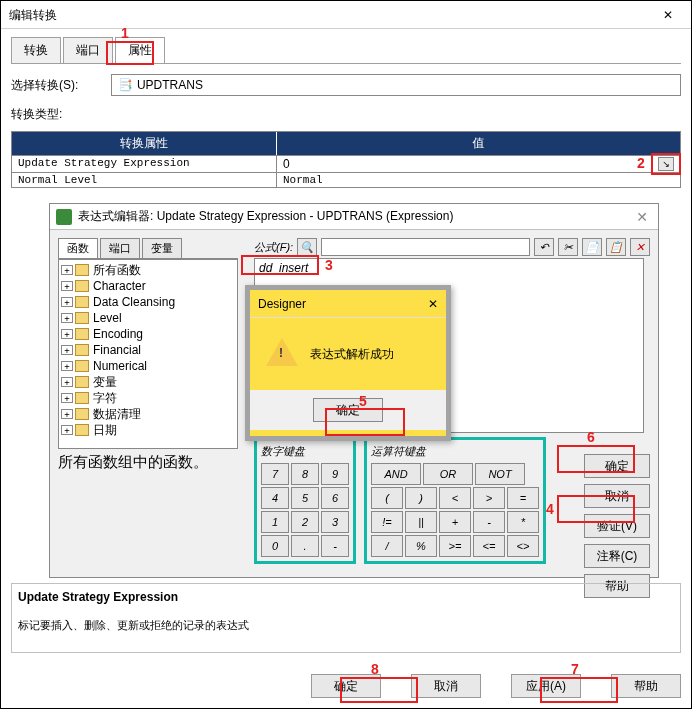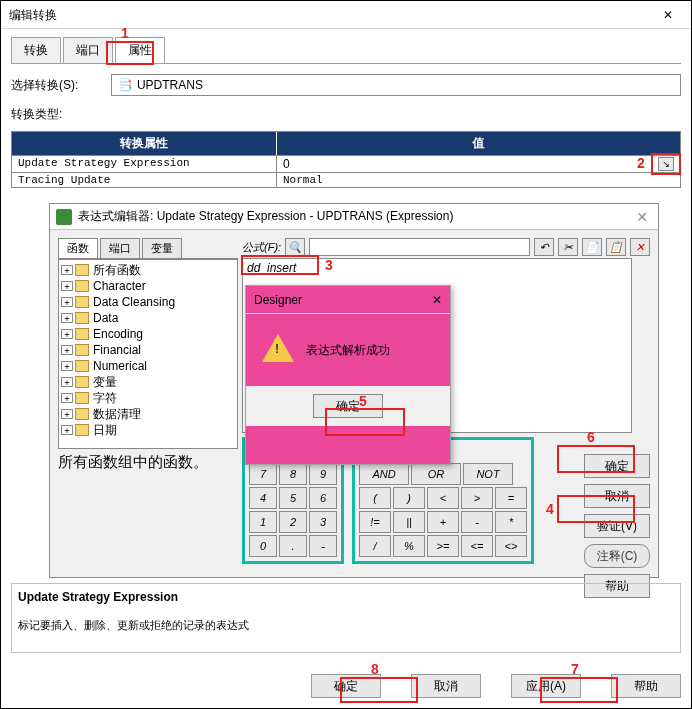--- a/index.html
+++ b/index.html
@@ -10,34 +10,34 @@
 
 .tabs { display: flex; border-bottom: 1px solid #a0a0a0; margin: 8px 10px 0 10px; }
 .tab { padding: 4px 12px; border: 1px solid #a0a0a0; border-bottom: none; margin-right: 2px; background: #f0f0f0; cursor: pointer; }
 .tab.active { background: #fff; }
 
 .form-row { display: flex; align-items: center; margin: 10px 10px 0 10px; }
 .form-row label { width: 100px; }
 .form-row .field { flex: 1; border: 1px solid #888; height: 22px; line-height: 20px; padding: 0 6px; display: flex; align-items: center; background: #fff; }
 
 .prop-table { margin: 8px 10px 0 10px; border: 1px solid #888; }
-.prop-table .hdr { display: flex; background: #1a3a6e; color: #fff; font-weight: bold; }
+.prop-table .hdr { display: flex; background: #1a3a6e; color: #fff; font-weight: normal; }
 .prop-table .hdr div:first-child { width: 265px; text-align: center; padding: 3px; border-right: 1px solid #fff; }
 .prop-table .hdr div:last-child { flex: 1; text-align: center; padding: 3px; }
 .prop-table .row { display: flex; border-top: 1px solid #888; }
 .prop-table .row .c1 { width: 265px; padding: 1px 6px; border-right: 1px solid #888; font-family: "Courier New", monospace; font-size: 11px; }
 .prop-table .row .c2 { flex: 1; padding: 1px 6px; font-family: "Courier New", monospace; font-size: 11px; display: flex; align-items: center; }
 .row .dropbtn { margin-left: auto; width: 16px; height: 14px; border: 1px solid #888; background: #e8e8e8; text-align: center; line-height: 12px; font-size: 9px; cursor: pointer; }
 
 .expr-dialog { position: absolute; left: 48px; top: 202px; width: 610px; height: 375px; background: #f0f0f0; border: 1px solid #888; }
 .expr-titlebar { height: 26px; display: flex; align-items: center; padding: 0 6px; background: #fff; border-bottom: 1px solid #c0c0c0; }
 .expr-titlebar .icon { width: 16px; height: 16px; background: #3a8c3a; margin-right: 6px; border-radius: 2px; }
 .expr-titlebar .close { margin-left: auto; width: 20px; text-align: center; font-size: 14px; cursor: pointer; color: #888; }
 
-.expr-body { display: flex; padding: 8px; gap: 4px; justify-content: center; }
+.expr-body { display: flex; padding: 8px; gap: 16px; justify-content: center; }
 .left-pane { width: 180px; }
 .inner-tabs { display: flex; border-bottom: 1px solid #888; }
 .inner-tab { padding: 2px 8px; border: 1px solid #888; border-bottom: none; background: #e8e8e8; margin-right: 2px; cursor: pointer; font-size: 11px; }
 .inner-tab.active { background: #fff; }
 .tree { border: 1px solid #888; height: 190px; background: #fff; overflow: hidden; padding: 2px; }
 .tree-item { display: flex; align-items: center; height: 16px; font-size: 11px; white-space: nowrap; }
 .tree-item .exp { width: 12px; text-align: center; font-family: monospace; border: 1px solid #888; height: 10px; line-height: 8px; margin-right: 2px; font-size: 9px; cursor: pointer; }
 .tree-item .folder { width: 14px; height: 12px; background: #f5d77a; border: 1px solid #b89030; margin-right: 4px; }
 .tree-desc { margin-top: 4px; font-size: 15px; }
 
@@ -52,23 +52,23 @@
 .keypad { border: 3px solid #14b8a6; padding: 4px; background: #f0f0f0; }
 .keypad-title { font-size: 11px; margin-bottom: 4px; }
 .keypad-grid { display: grid; gap: 2px; }
 .numpad { grid-template-columns: repeat(3, 28px); }
 .oppad { grid-template-columns: repeat(3, 50px); }
 .oppad2 { grid-template-columns: repeat(5, 32px); }
 .key { height: 22px; border: 1px solid #888; background: #e8e8e8; text-align: center; line-height: 20px; cursor: pointer; font-size: 11px; }
 
 .dlg-btns { position: absolute; right: 8px; top: 250px; display: flex; flex-direction: column; gap: 6px; }
 .dlg-btn { width: 66px; height: 24px; border: 1px solid #888; background: #e8e8e8; text-align: center; line-height: 22px; cursor: pointer; }
-.dlg-btn.disabled { color: #404040; border-radius: 10px; }
-
-.msg-dialog { position: absolute; left: 244px; top: 284px; width: 206px; height: 180px; background: #ec4899; border: 1px solid #a3a3a3; box-shadow: 2px 2px 6px rgba(0,0,0,0.3); }
+.dlg-btn.disabled { color: #000000; }
+
+.msg-dialog { position: absolute; left: 244px; top: 284px; width: 206px; height: 156px; background: #fde047; border: 5px solid #a3a3a3; box-shadow: 2px 2px 6px rgba(0,0,0,0.3); }
 .msg-title { height: 28px; line-height: 28px; padding: 0 8px; display: flex; justify-content: space-between; border-bottom: 1px solid #e0e0e0; }
 .msg-title .x { cursor: pointer; }
 .msg-body { display: flex; align-items: center; padding: 20px 16px; gap: 12px; }
 .warn-icon { width: 32px; height: 32px; position: relative; }
 .warn-icon::before { content: ""; position: absolute; left: 0; top: 0; border-left: 16px solid transparent; border-right: 16px solid transparent; border-bottom: 28px solid #f7c948; }
 .warn-icon::after { content: "!"; position: absolute; left: 13px; top: 8px; font-weight: bold; color: #333; }
 .msg-footer { text-align: center; padding: 8px; background: #f0f0f0; }
 .msg-btn { width: 70px; height: 24px; border: 1px solid #888; background: #e8e8e8; cursor: pointer; }
 
 .desc-panel { position: absolute; left: 10px; top: 582px; right: 10px; height: 70px; border: 1px solid #c0c0c0; padding: 6px; }
@@ -113,21 +113,21 @@
     <div>值</div>
   </div>
   <div class="row">
     <div class="c1">Update Strategy Expression</div>
     <div class="c2">
       <span>0</span>
       <span class="dropbtn">↘</span>
     </div>
   </div>
   <div class="row">
-    <div class="c1">Tracing Update</div>
+    <div class="c1">Normal Level</div>
     <div class="c2">Normal</div>
   </div>
 </div>
 
 <div class="expr-dialog">
   <div class="expr-titlebar">
     <span class="icon"></span>
     <span>表达式编辑器: Update Strategy Expression - UPDTRANS (Expression)</span>
     <span class="close">✕</span>
   </div>
@@ -150,21 +150,21 @@
             <span>Character</span>
           </div>
           <div class="tree-item">
             <span class="exp">+</span>
             <span class="folder"></span>
             <span>Data Cleansing</span>
           </div>
           <div class="tree-item">
             <span class="exp">+</span>
             <span class="folder"></span>
-            <span>Data</span>
+            <span>Level</span>
           </div>
           <div class="tree-item">
             <span class="exp">+</span>
             <span class="folder"></span>
             <span>Encoding</span>
           </div>
           <div class="tree-item">
             <span class="exp">+</span>
             <span class="folder"></span>
             <span>Financial</span>

